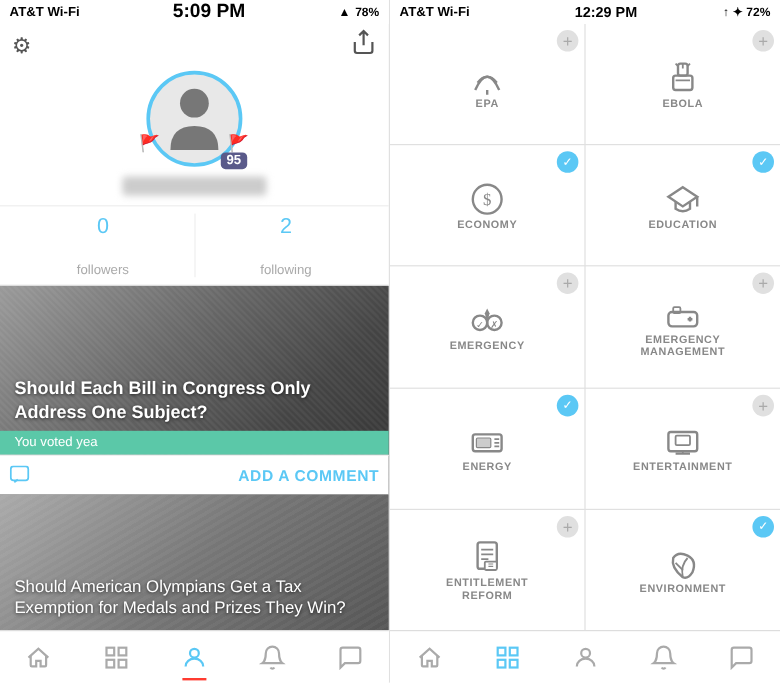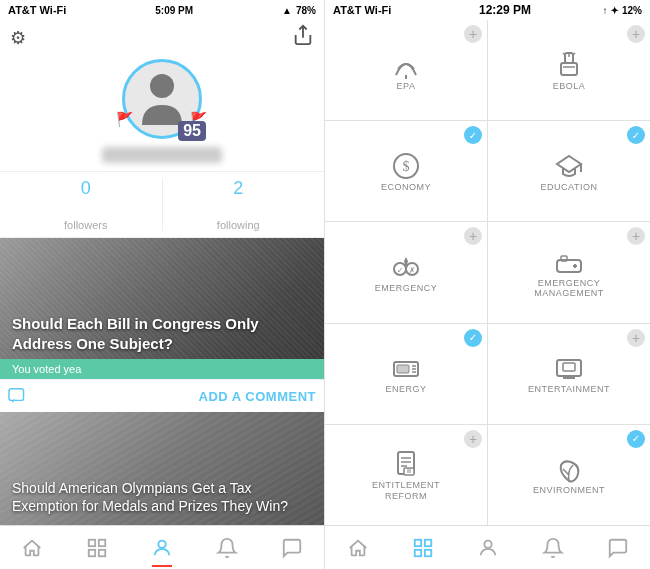--- a/index.html
+++ b/index.html
@@ -27,21 +27,21 @@
     .status-bar-left {
       height: 20px;
       background: #fff;
       display: flex;
       align-items: center;
       justify-content: space-between;
       padding: 0 8px;
       font-size: 11px;
       font-weight: 600;
     }
-    .status-bar-left .time { font-weight: 700; font-size: 10px; }
+    .status-bar-left .time { font-weight: 700; font-size: 16px; }
     .status-bar-left .right-icons { display: flex; align-items: center; gap: 4px; font-size: 10px; }
 
     
     .top-actions {
       display: flex;
       justify-content: space-between;
       align-items: center;
       padding: 4px 10px;
     }
     .gear-btn, .share-btn {
@@ -74,21 +74,21 @@
       align-items: center;
       justify-content: center;
       overflow: hidden;
     }
     .score-badge {
       position: absolute;
       bottom: -2px;
       right: -4px;
       background: #5a5a8a;
       color: #fff;
-      font-size: 16px;
+      font-size: 11px;
       font-weight: 700;
       border-radius: 4px;
       padding: 1px 5px;
     }
     .flag-left, .flag-right {
       position: absolute;
       font-size: 14px;
     }
     .flag-left { bottom: 12px; left: -6px; }
     .flag-right { bottom: 12px; right: -6px; }
@@ -289,21 +289,21 @@
       display: flex;
       flex-direction: column;
       align-items: center;
       justify-content: center;
       position: relative;
       padding: 8px 4px;
       cursor: pointer;
     }
     .topic-label {
       font-size: 9px;
-      font-weight: 400;
+      font-weight: 700;
       letter-spacing: 0.5px;
       color: #888;
       text-align: center;
       line-height: 1.2;
     }
     .topic-check {
       position: absolute;
       top: 5px;
       right: 5px;
       width: 18px;
@@ -452,21 +452,21 @@
 </div>
 
 <div class="right-panel">
 
   <div class="status-bar-right">
     <span>AT&amp;T Wi-Fi</span>
     <span class="time">12:29 PM</span>
     <span class="right-icons">
       <span>↑</span>
       <span>✦</span>
-      <span>12%</span>
+      <span>72%</span>
     </span>
   </div>
 
   <div class="topic-grid">
 
     <div class="topic-cell">
       <div class="topic-plus">+</div>
       <svg width="32" height="32" viewBox="0 0 32 32" fill="none">
         <path d="M6 26 Q16 4 26 26" stroke="#888" stroke-width="2" fill="none"></path>
         <path d="M8 20 Q16 10 24 20" stroke="#888" stroke-width="2" fill="none"></path>

